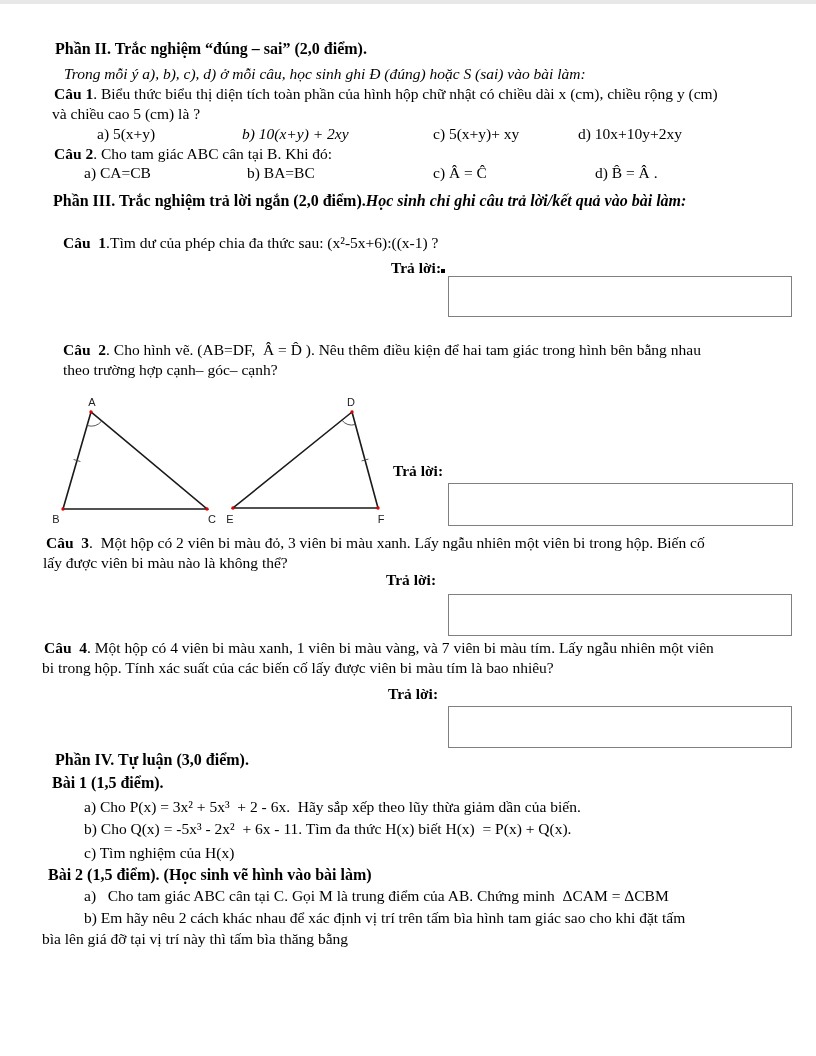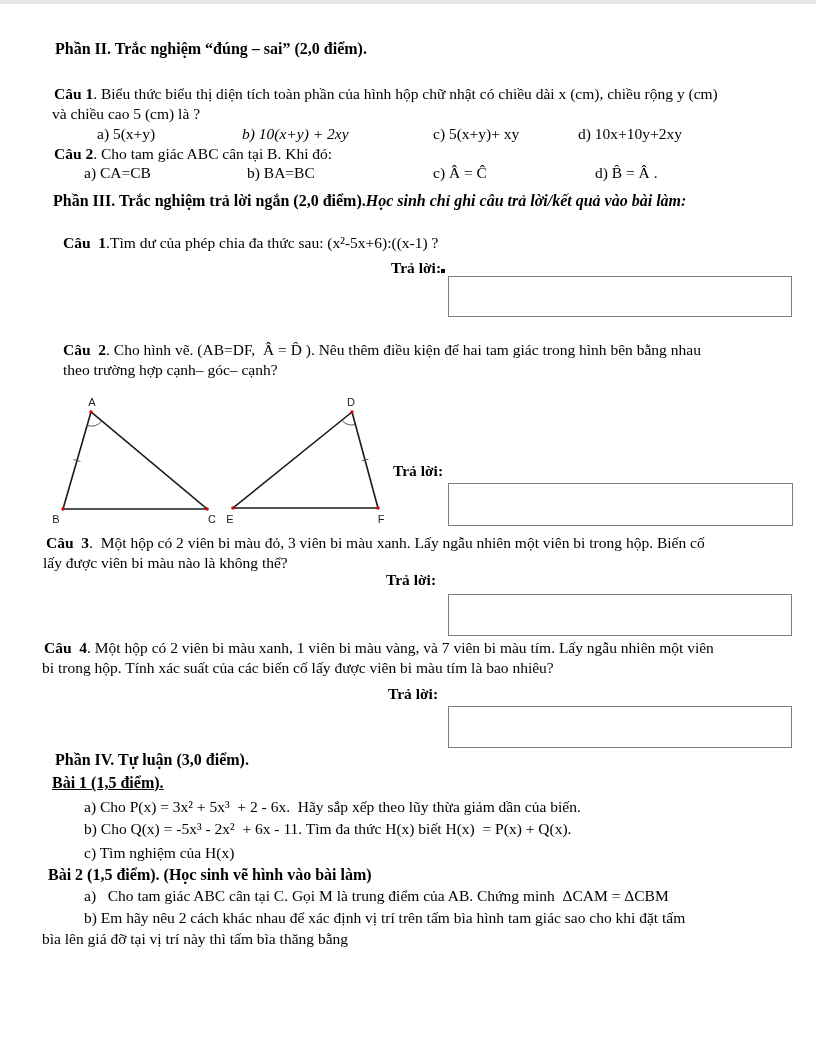--- a/index.html
+++ b/index.html
@@ -24,20 +24,21 @@
   .anchor{position:absolute;width:4px;height:4px;background:#000;}
   .fig{position:absolute;left:40px;top:386px;width:360px;height:140px;}
   .figtext{font-family:"Liberation Sans", sans-serif;font-size:11px;fill:#222;}
 </style>
 </head>
 <body>
 
 <div class="page">
 
   <div class="line heading" style="left:55px;top:35px;">Phần II. Trắc nghiệm “đúng – sai” (2,0 điểm).</div>
+  <div class="line i" style="left:64px;top:60px;">Trong mỗi ý a), b), c), d) ở mỗi câu, học sinh ghi Đ (đúng) hoặc S (sai) vào bài làm:</div>
 
   <div class="line" style="left:54px;top:80px;"><span class="b">Câu 1</span><span>. Biểu thức biểu thị diện tích toàn phần của hình hộp chữ nhật có chiều dài x (cm), chiều rộng y (cm)</span></div>
   <div class="line" style="left:52px;top:100px;">và chiều cao 5 (cm) là ?</div>
   <div class="optrow" style="top:121px;">
     <span class="opt" style="left:97px;">a) 5(x+y)</span>
     <span class="opt" style="left:242px;font-style:italic;">b) 10(x+y) + 2xy</span>
     <span class="opt" style="left:433px;">c) 5(x+y)+ xy</span>
     <span class="opt" style="left:578px;">d) 10x+10y+2xy</span>
   </div>
 
@@ -89,27 +90,27 @@
   </svg>
 
   <div class="anslabel" style="left:393px;top:458px;">Trả lời:</div>
   <div class="ansbox" style="left:448px;top:479px;width:345px;height:43px;"></div>
 
   <div class="line" style="left:46px;top:529px;"><span class="b">Câu  3</span><span>.  Một hộp có 2 viên bi màu đỏ, 3 viên bi màu xanh. Lấy ngẫu nhiên một viên bi trong hộp. Biến cố</span></div>
   <div class="line" style="left:43px;top:549px;">lấy được viên bi màu nào là không thể?</div>
   <div class="anslabel" style="left:386px;top:567px;">Trả lời:</div>
   <div class="ansbox" style="left:448px;top:590px;width:344px;height:42px;"></div>
 
-  <div class="line" style="left:44px;top:634px;"><span class="b">Câu  4</span><span>. Một hộp có 2 viên bi màu xanh, 1 viên bi màu vàng, và 7 viên bi màu tím. Lấy ngẫu nhiên một viên</span></div>
+  <div class="line" style="left:44px;top:634px;"><span class="b">Câu  4</span><span>. Một hộp có 4 viên bi màu xanh, 1 viên bi màu vàng, và 7 viên bi màu tím. Lấy ngẫu nhiên một viên</span></div>
   <div class="line" style="left:42px;top:654px;">bi trong hộp. Tính xác suất của các biến cố lấy được viên bi màu tím là bao nhiêu?</div>
   <div class="anslabel" style="left:388px;top:681px;">Trả lời:</div>
   <div class="ansbox" style="left:448px;top:702px;width:344px;height:42px;"></div>
 
   <div class="line heading" style="left:55px;top:746px;">Phần IV. Tự luận (3,0 điểm).</div>
-  <div class="line heading" style="left:52px;top:769px;text-decoration:underline;">Bài 1 (1,5 điểm).</div>
+  <div class="line heading" style="left:52px;top:769px;">Bài 1 (1,5 điểm).</div>
   <div class="line" style="left:84px;top:793px;">a) Cho P(x) = 3x² + 5x³  + 2 - 6x.  Hãy sắp xếp theo lũy thừa giảm dần của biến.</div>
   <div class="line" style="left:84px;top:815px;">b) Cho Q(x) = -5x³ - 2x²  + 6x - 11. Tìm đa thức H(x) biết H(x)  = P(x) + Q(x).</div>
   <div class="line" style="left:84px;top:839px;">c) Tìm nghiệm của H(x)</div>
   <div class="line heading" style="left:48px;top:861px;">Bài 2 (1,5 điểm). (Học sinh vẽ hình vào bài làm)</div>
   <div class="line" style="left:84px;top:882px;">a)   Cho tam giác ABC cân tại C. Gọi M là trung điểm của AB. Chứng minh  ΔCAM = ΔCBM</div>
   <div class="line" style="left:84px;top:904px;">b) Em hãy nêu 2 cách khác nhau để xác định vị trí trên tấm bìa hình tam giác sao cho khi đặt tấm</div>
   <div class="line" style="left:42px;top:925px;">bìa lên giá đỡ tại vị trí này thì tấm bìa thăng bằng</div>
 
 </div>
 

